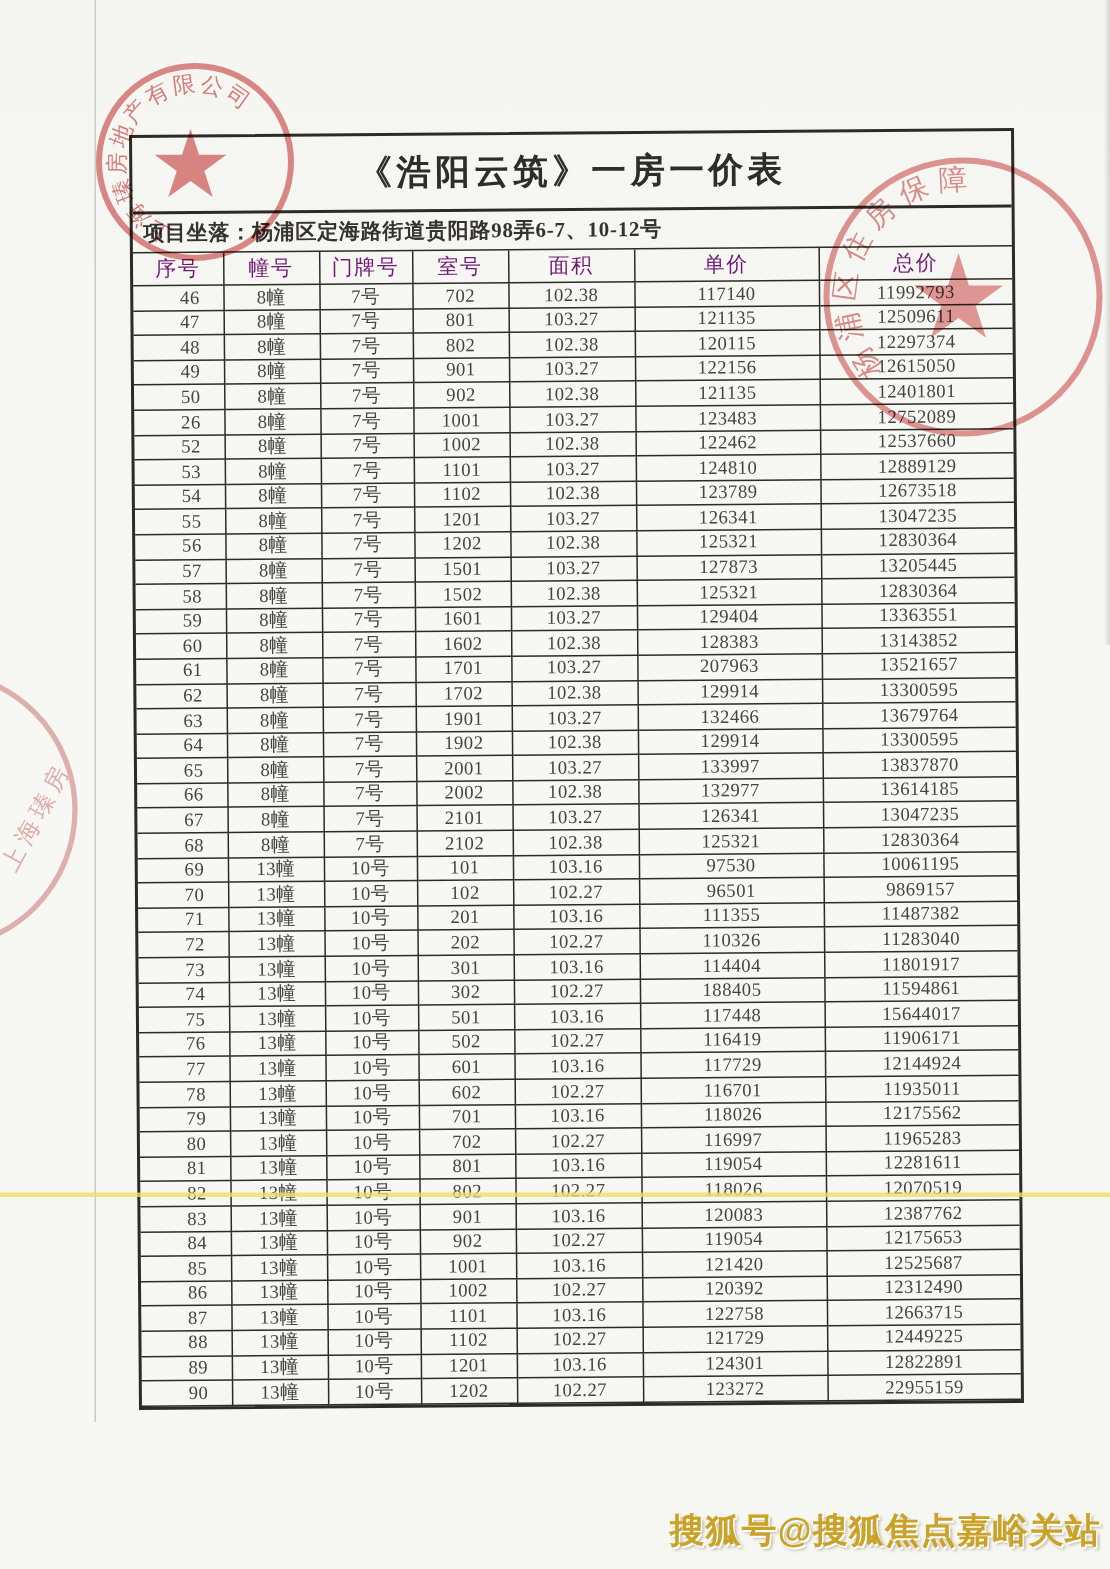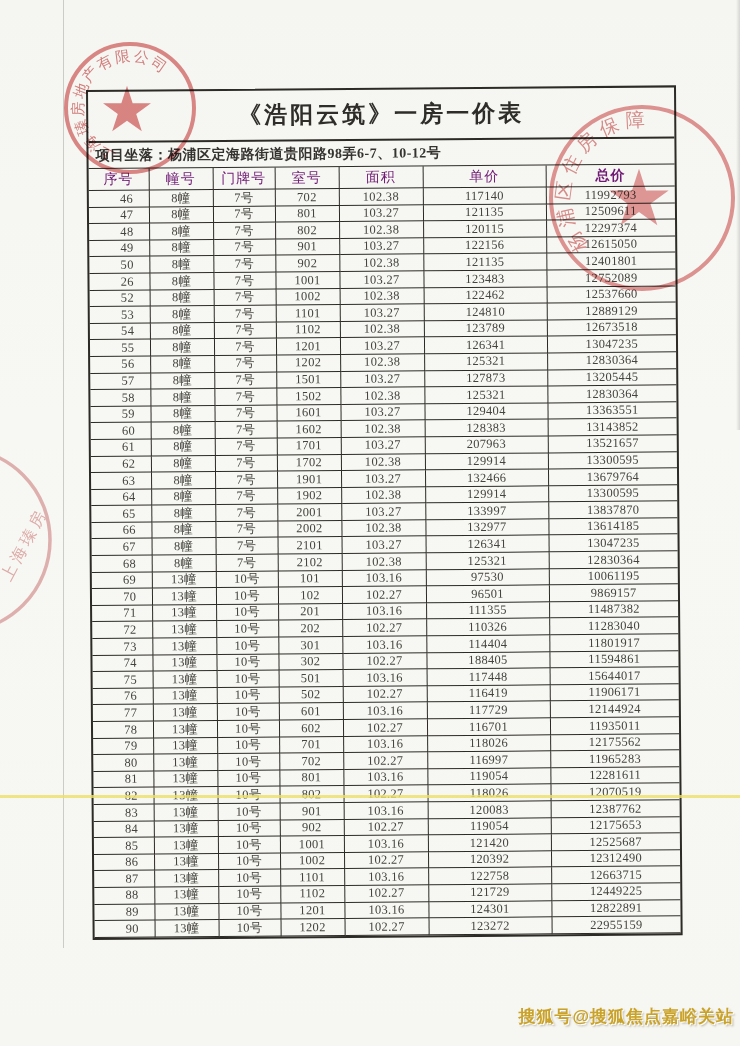--- a/index.html
+++ b/index.html
@@ -38,38 +38,38 @@
     font-size:14px;font-weight:400;color:#701a75;letter-spacing:1px;padding:0;
   }
   table.price td{
     height:15.6px;border:1px solid #2c2b26;
     font-size:12.5px;text-align:center;color:#45443f;padding:0;
     line-height:1;letter-spacing:.3px;white-space:nowrap;overflow:hidden;
   }
   table.price tr td:first-child{border-left:none;padding-left:16px;}
   table.price tr td:last-child{border-right:none;}
   table.price th:first-child{border-left:none;}
-  table.price th:last-child{border-right:none;font-weight:bold;}
+  table.price th:last-child{border-right:none;}
 
   
   .yellow-line{
     position:absolute;left:0;top:795px;width:740px;height:3px;
     opacity:.8;pointer-events:none;z-index:5;
   }
 
   
   .stamp{position:absolute;pointer-events:none;mix-blend-mode:multiply;z-index:6;}
   .stamp-tl{left:48px;top:26px;opacity:.78;}
   .stamp-tr{left:544px;top:98px;opacity:.70;}
   .stamp-lm{left:-4px;top:450px;opacity:.55;}
 
   
   .watermark{
     position:absolute;right:6px;top:1005px;z-index:7;
-    font-size:17px;font-weight:700;letter-spacing:1px;
+    font-size:23px;font-weight:700;letter-spacing:1px;
     font-family:"Liberation Sans","DejaVu Sans",sans-serif;
     text-shadow:1px 1px 0 #ffffff,2px 2px 2px rgba(90,70,10,.35);
   }
 </style>
 </head>
 <body>
 
 <div class="fold-line"></div>
 <div class="edge-shade"></div>
 

